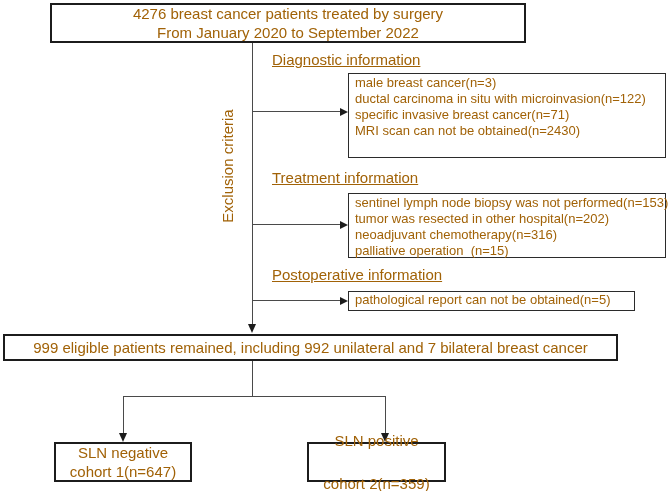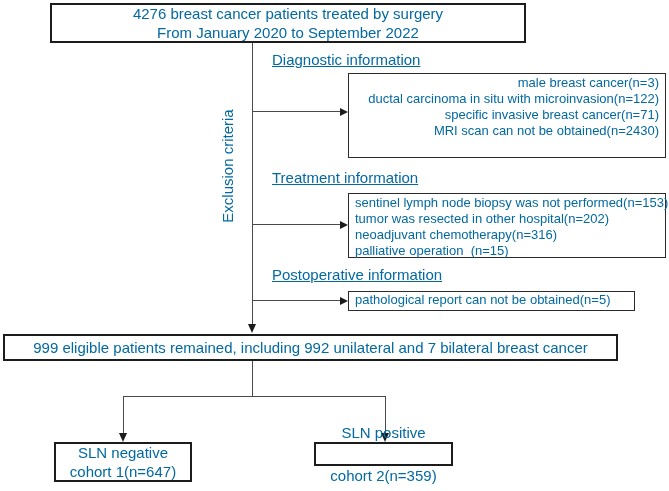--- a/index.html
+++ b/index.html
@@ -2,21 +2,21 @@
 <html><head>
 <meta charset="utf-8">
 <style>
   html, body { margin: 0; padding: 0; background: #fff; }
   #canvas {
     position: relative;
     width: 669px;
     height: 491px;
     background: #ffffff;
     font-family: "Liberation Sans", sans-serif;
-    color: #0369a1;
+    color: #a16207;
     overflow: hidden;
   }
   .box {
     position: absolute;
     box-sizing: border-box;
     border: 2px solid #1c1c1c;
     background: #ffffff;
     display: flex;
     flex-direction: column;
     align-items: center;
@@ -83,21 +83,21 @@
   </div>
 
   <div class="vline" style="left:252px; top:43px; height:281px;"></div>
   <div class="arrow-down" style="left:248px; top:324px;"></div>
 
   <div class="rotated-label">Exclusion criteria</div>
 
   <div class="hline" style="left:252px; top:111px; width:88px;"></div>
   <div class="arrow-right" style="left:340px; top:108px;"></div>
   <div class="section-label" style="left:272px; top:51px;">Diagnostic information</div>
-  <div class="detail-box" style="left:348px; top:73px; width:318px; height:85px;text-align:right;">
+  <div class="detail-box" style="left:348px; top:73px; width:318px; height:85px;">
     <div class="detail-line">male breast cancer(n=3)</div>
     <div class="detail-line">ductal carcinoma in situ with microinvasion(n=122)</div>
     <div class="detail-line">specific invasive breast cancer(n=71)</div>
     <div class="detail-line">MRI scan can not be obtained(n=2430)</div>
   </div>
 
   <div class="hline" style="left:252px; top:224px; width:88px;"></div>
   <div class="arrow-right" style="left:340px; top:221px;"></div>
   <div class="section-label" style="left:272px; top:169px;">Treatment information</div>
   <div class="detail-box" style="left:348px; top:193px; width:318px; height:65px;">
@@ -122,18 +122,18 @@
   <div class="hline" style="left:123px; top:396px; width:263px;"></div>
   <div class="vline" style="left:123px; top:396px; height:37px;"></div>
   <div class="arrow-down" style="left:119px; top:433px;"></div>
   <div class="vline" style="left:385px; top:396px; height:37px;"></div>
   <div class="arrow-down" style="left:381px; top:433px;"></div>
 
   <div class="box" style="left:54px; top:442px; width:138px; height:40px;">
     <div>SLN negative</div>
     <div>cohort 1(n=647)</div>
   </div>
-  <div class="box" style="left:314px; top:442px; width:139px; height:24px;gap:24px;">
+  <div class="box" style="left:307px; top:442px; width:139px; height:40px;gap:24px;">
     <div>SLN positive</div>
     <div>cohort 2(n=359)</div>
   </div>
 
 </div>
 
 </body></html>

